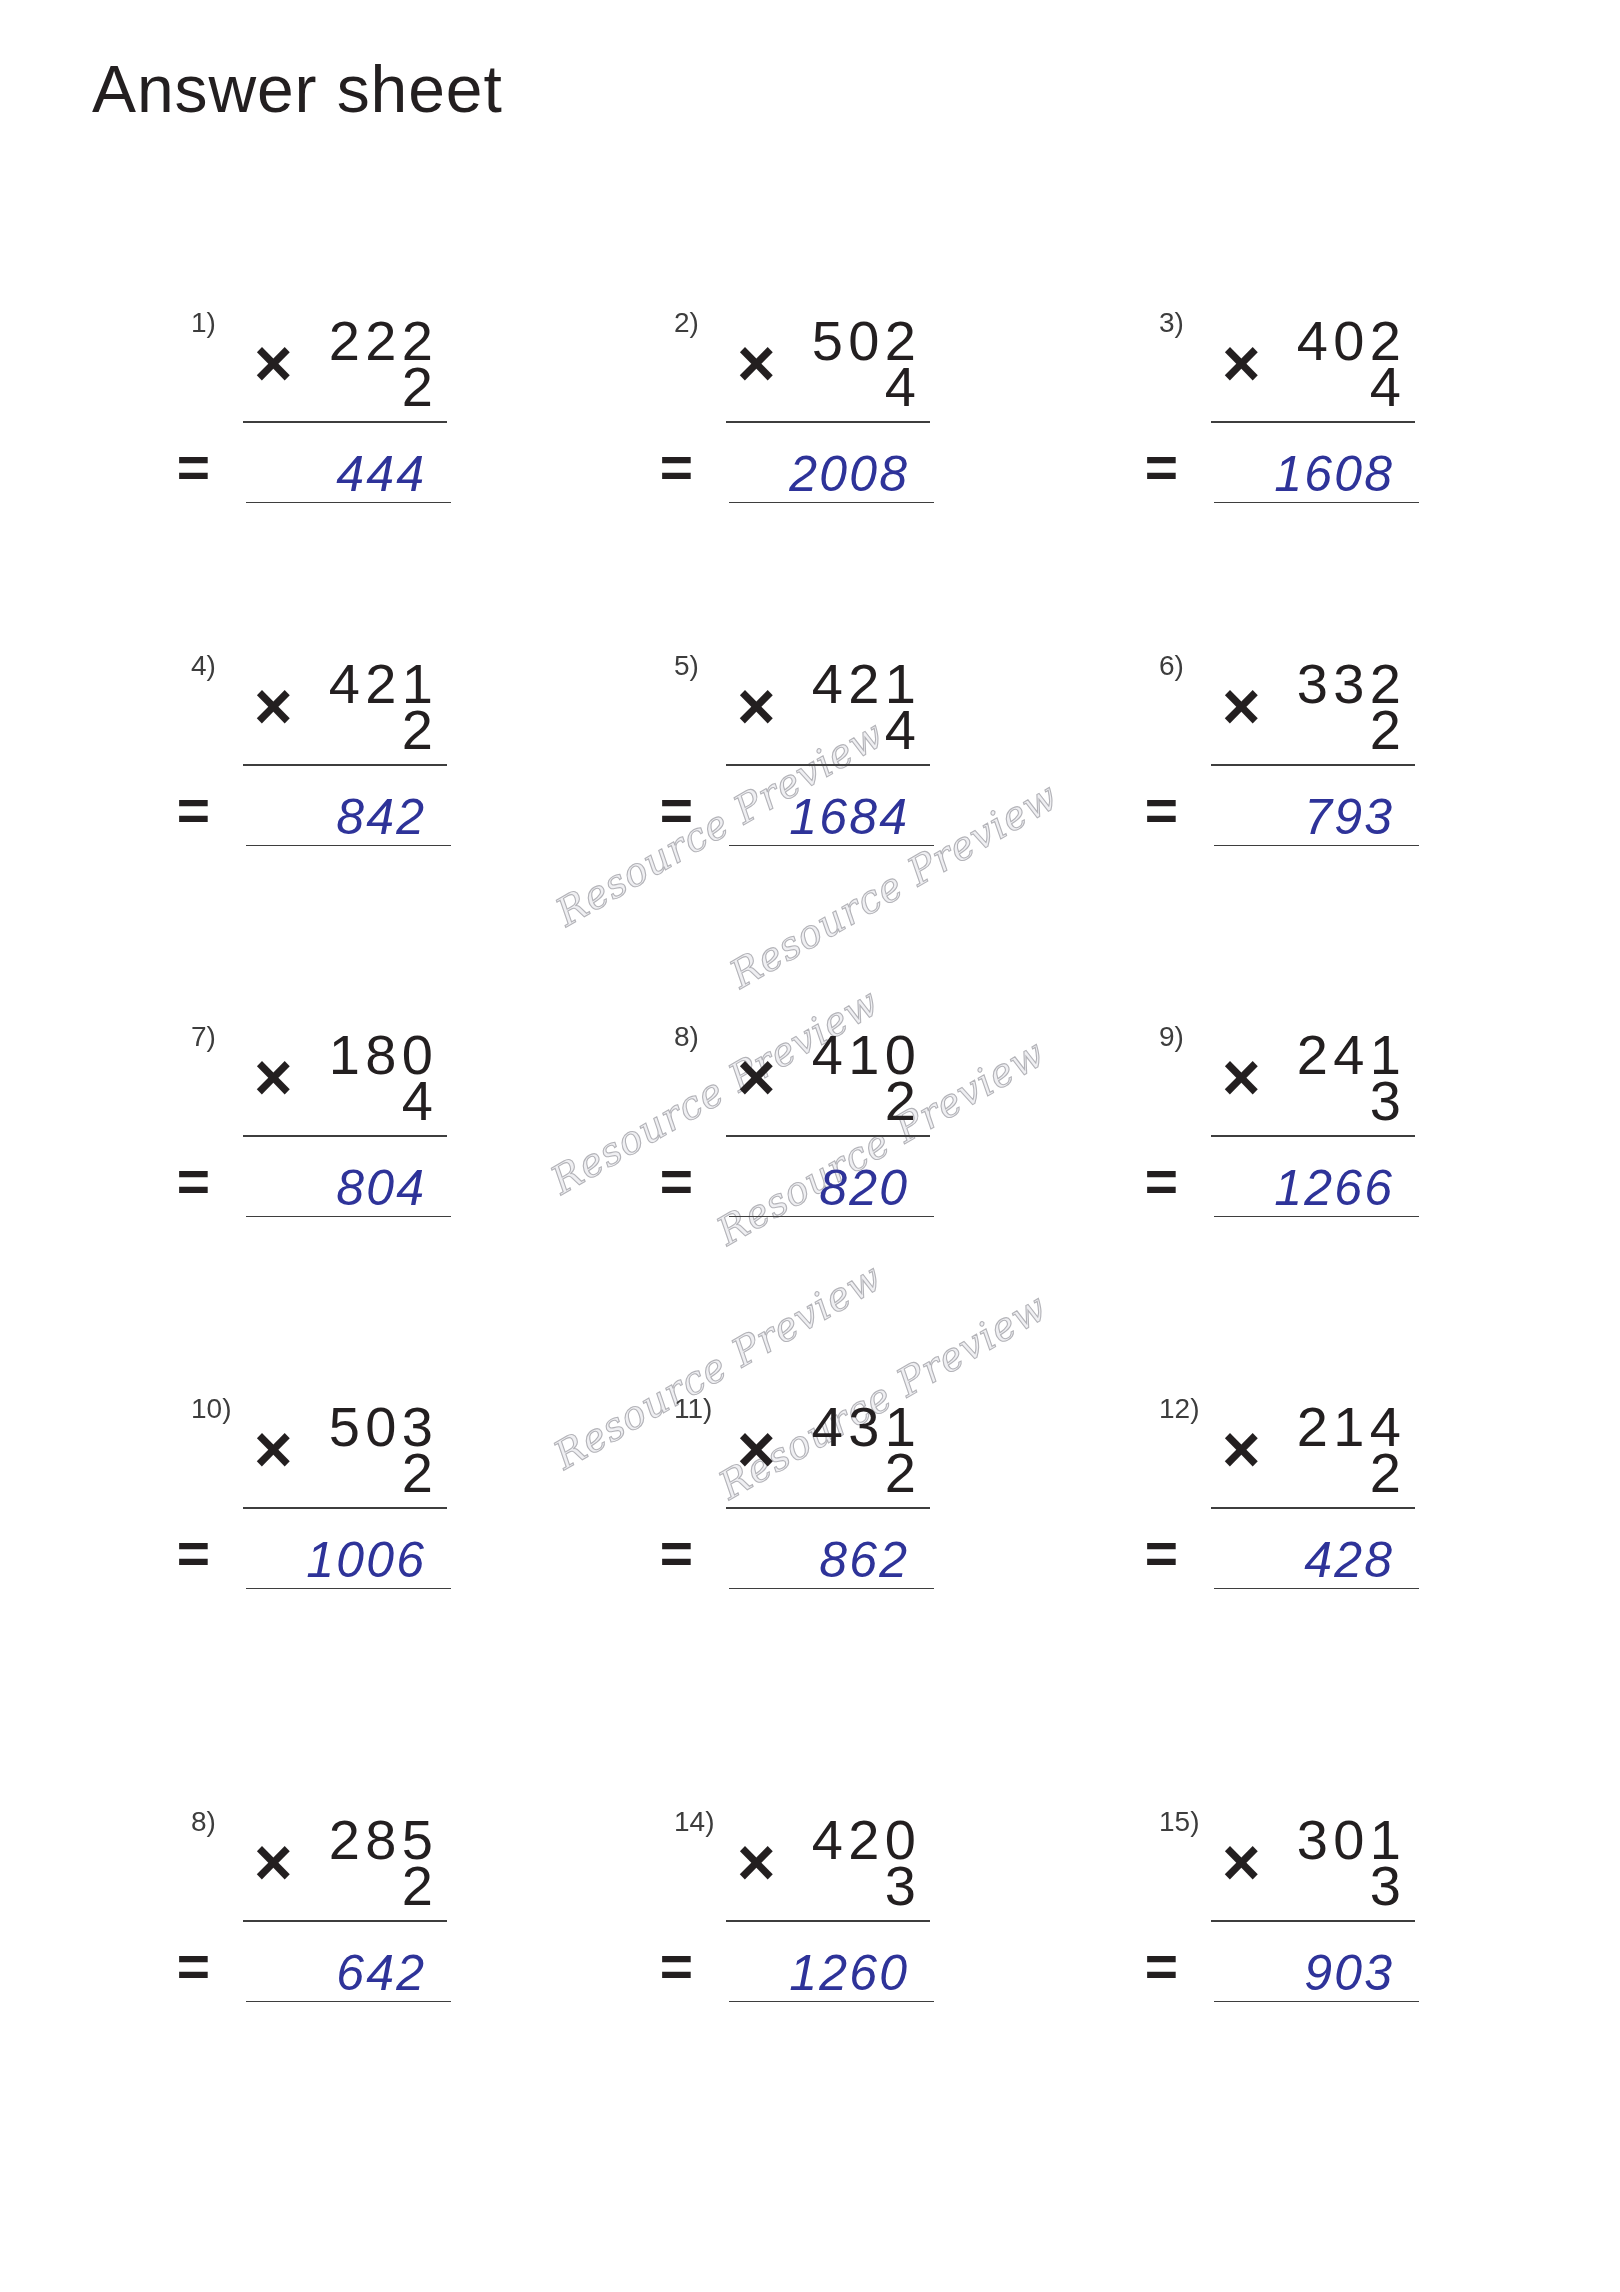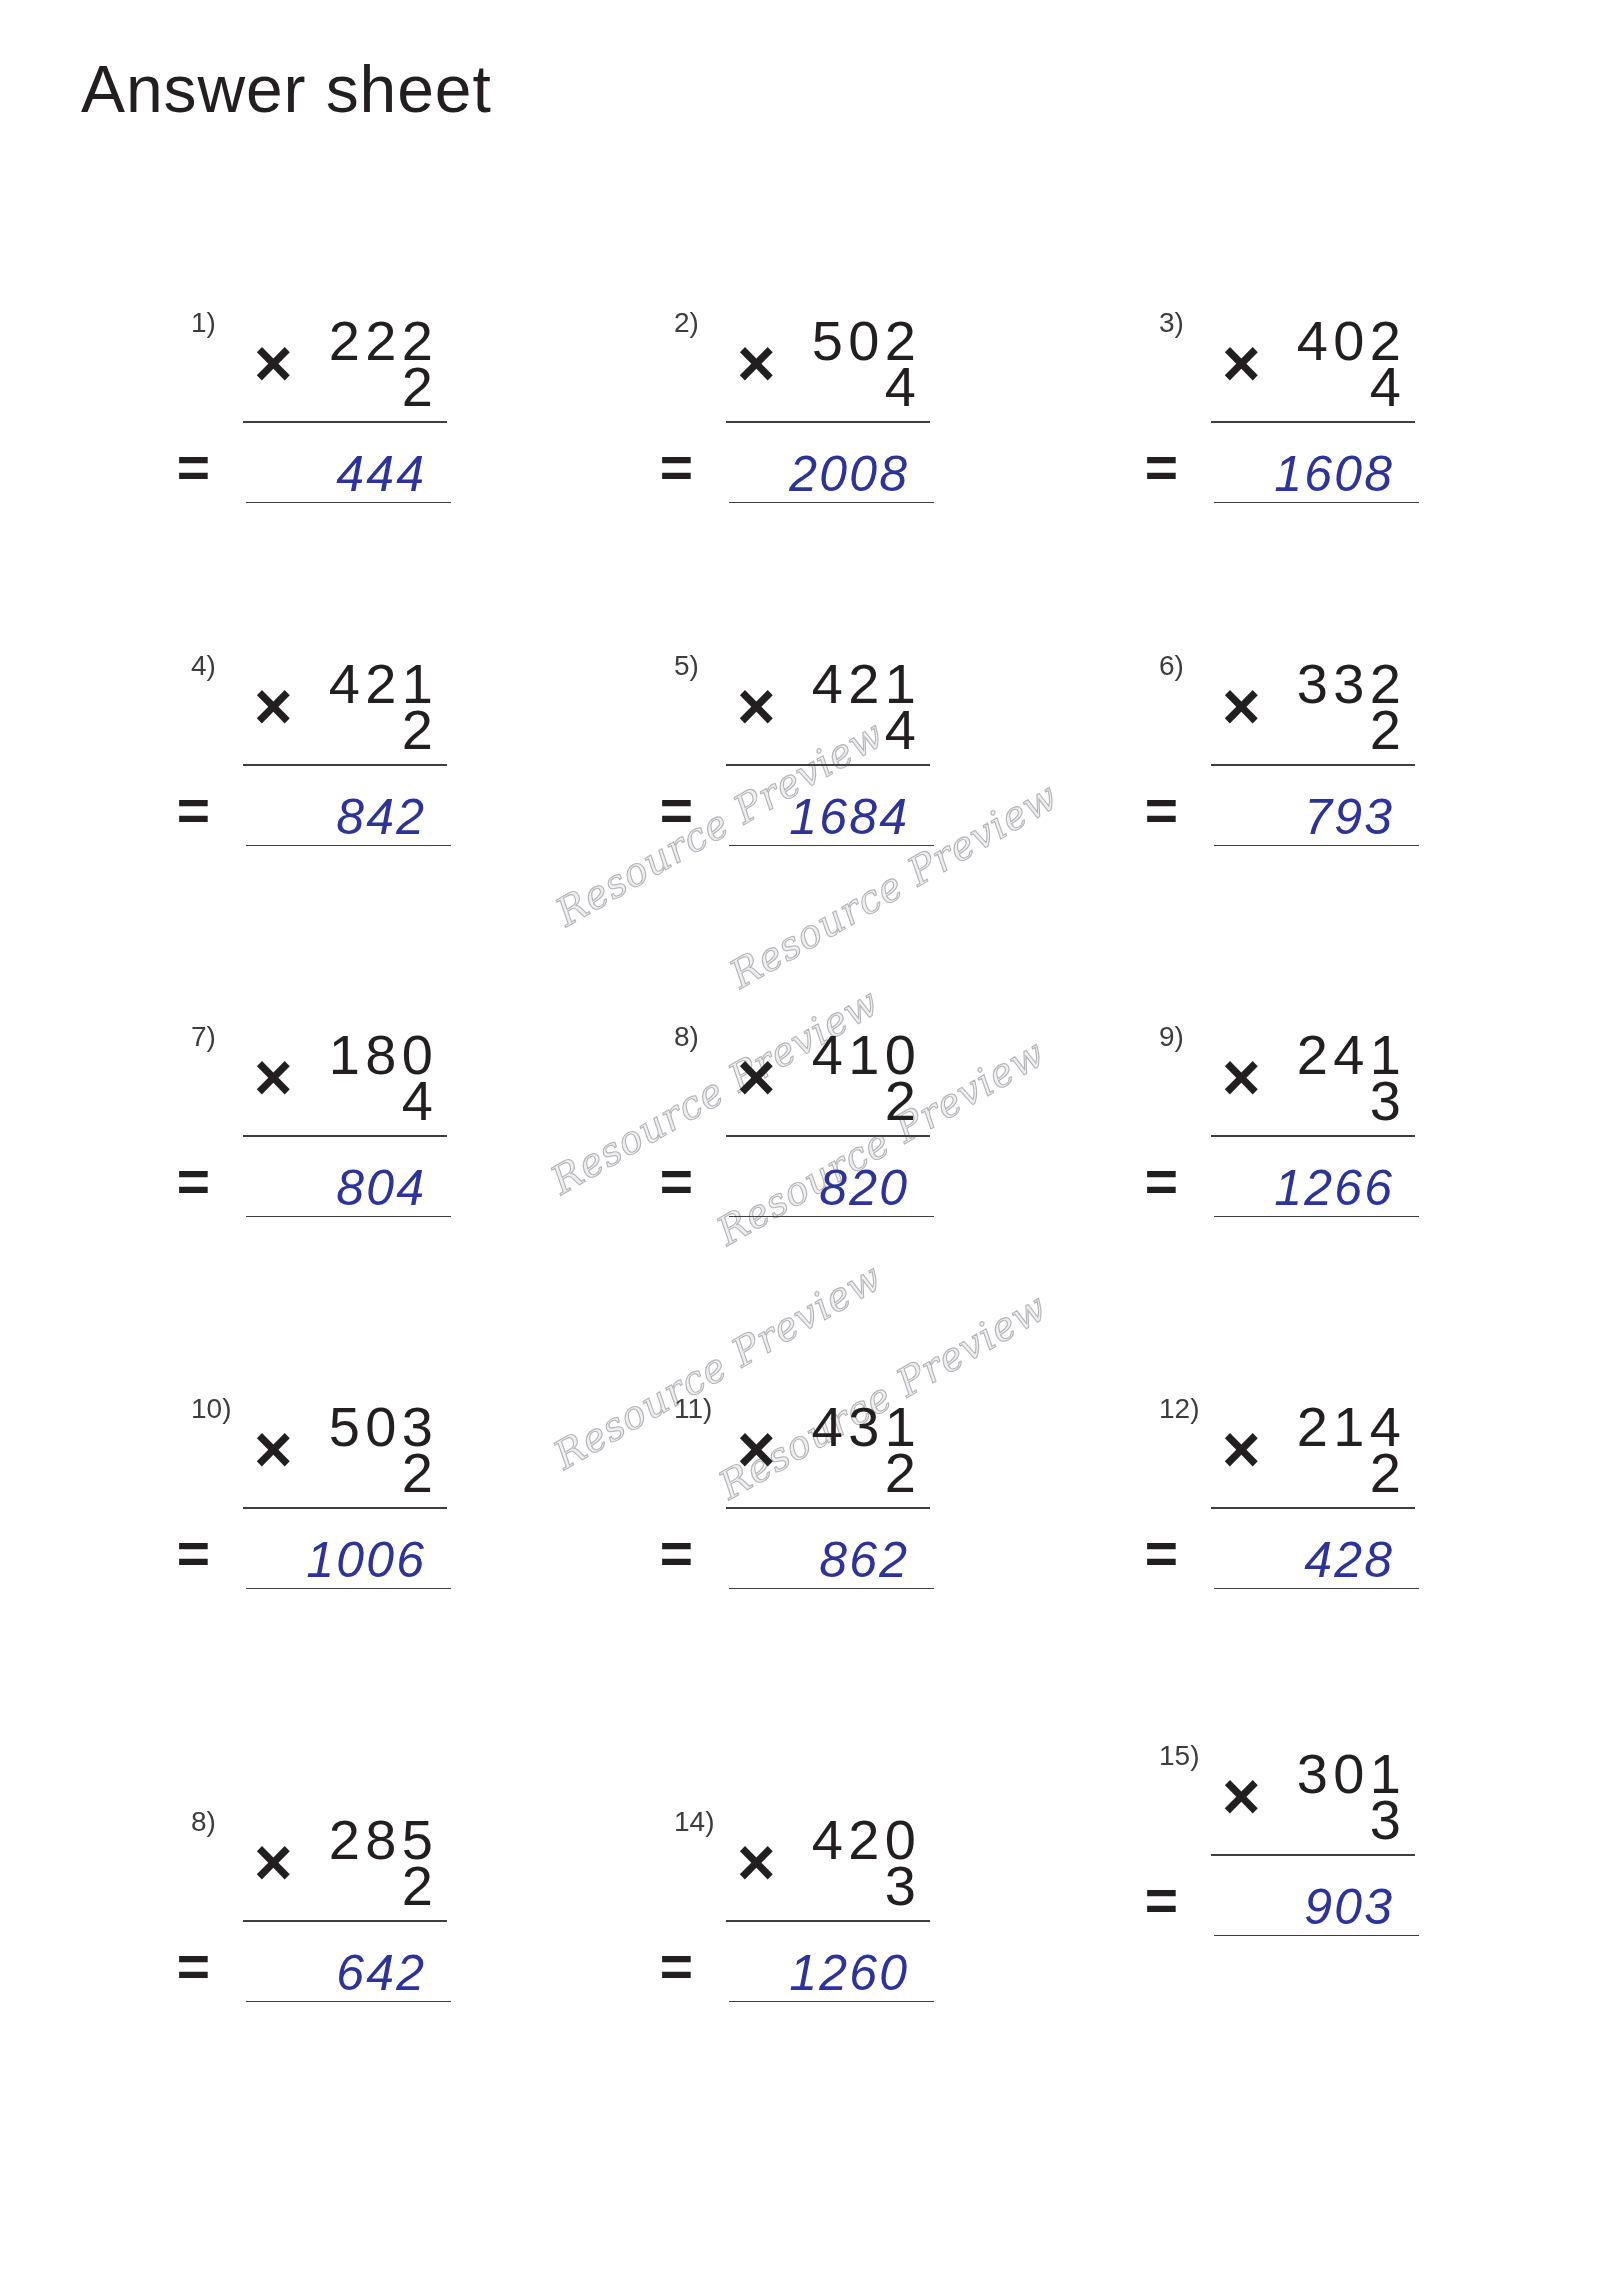--- a/index.html
+++ b/index.html
@@ -2,21 +2,21 @@
 <html style="--ink: #231f20; --answer: #2e3399; --line: #3e3e3e; --watermark_stroke: #b3b3b8;font-size:14.3px"><head>
 <meta charset="utf-8">
 <style>
   html,body{margin:0;padding:0;background:#ffffff;}
   .page{
     position:relative;width:1620px;height:2293px;background:#ffffff;
     font-family:"Liberation Sans",sans-serif;overflow:hidden;
     color:var(--ink,#231f20);
   }
   .title{
-    position:absolute;left:81px;top:56px;font-size:66px;line-height:1;
+    position:absolute;left:92px;top:56px;font-size:66px;line-height:1;
     color:var(--ink,#231f20);letter-spacing:0.9px;
   }
   .problem{position:absolute;width:269px;height:224px;}
   .pnum{
     position:absolute;left:0;top:-2.7px;font-size:28px;line-height:1;color:#3d3d3d;
   }
   .m1{
     position:absolute;top:-9.9px;right:27px;font-size:56px;line-height:1;
     letter-spacing:5.4px;margin-right:-5.4px;color:var(--ink,#231f20);white-space:nowrap;margin-top:11px;
   }
@@ -214,21 +214,21 @@
     <span class="pnum">14)</span>
     <span class="m1">420</span>
     <span class="times">×</span>
     <span class="m2">3</span>
     <div class="bar"></div>
     <span class="eq">=</span>
     <span class="ans">1260</span>
     <div class="ansline"></div>
   </div>
 
-  <div class="problem" style="left:1159px;top:1745px">
+  <div class="problem" style="left:1159px;top:1811px">
     <span class="pnum">15)</span>
     <span class="m1">301</span>
     <span class="times">×</span>
     <span class="m2">3</span>
     <div class="bar"></div>
     <span class="eq">=</span>
     <span class="ans">903</span>
     <div class="ansline"></div>
   </div>
 

